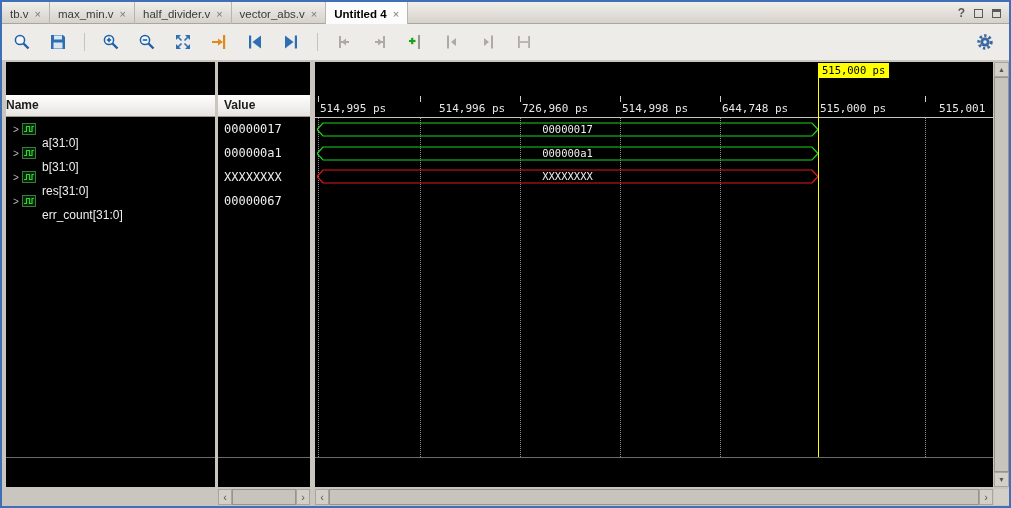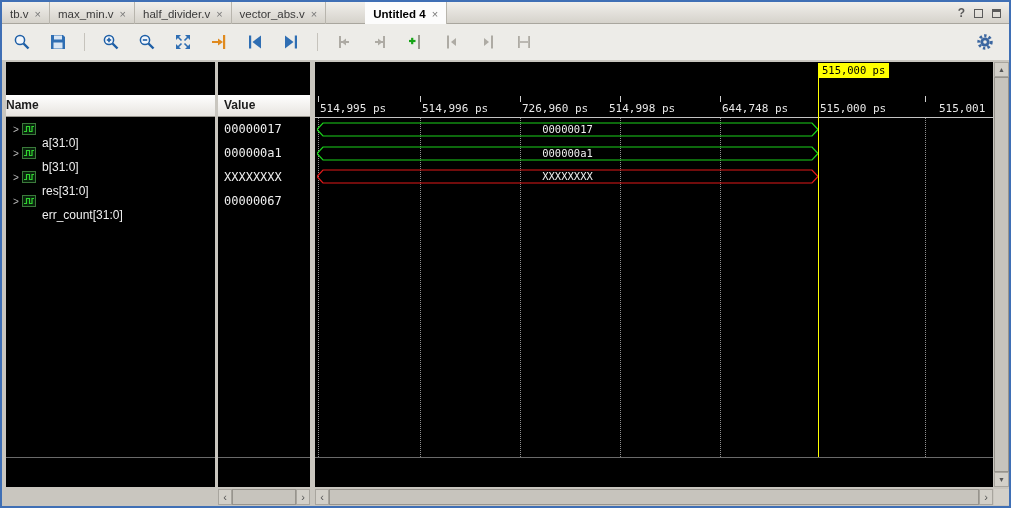--- a/index.html
+++ b/index.html
@@ -5,21 +5,21 @@
   * { margin:0; padding:0; box-sizing:border-box; }
   body { font-family:"Liberation Sans", sans-serif; background:#e8e8e8; }
   .window { position:relative; width:1011px; height:508px; border:2px solid #3f6fb5; background:#c9c6bf; overflow:hidden; }
 
   
   .tabbar { position:absolute; left:0; top:0; width:1007px; height:22px;
             background:linear-gradient(#f1efeb,#d5d2cb); border-bottom:1px solid #a9a69e;
             display:flex; align-items:stretch; }
   .tab { display:flex; align-items:center; gap:6px; padding:12px 8px; font-size:11.5px; color:#3a3a3a;
          border-right:1px solid #b8b5ad; cursor:default; white-space:nowrap; }
-  .tab.active { background:#fcfcfc; color:#000; font-weight:bold;margin-left:39px; }
+  .tab.active { background:#fcfcfc; color:#000; font-weight:bold; }
   .tab .x { font-size:11px; color:#777; font-weight:normal; }
   .tabbar-right { position:absolute; right:8px; top:0; height:22px; display:flex; align-items:center; gap:9px; }
   .help { font-size:12px; font-weight:bold; color:#5a5a5a; }
   .winbox { width:9px; height:9px; border:1.5px solid #5a5a5a; display:inline-block; }
   .winbox.fl { border-top-width:3px; }
 
   
   .toolbar { position:absolute; left:0; top:22px; width:1007px; height:36px; background:#edece8;
              display:flex; align-items:center; padding-left:10px; gap:16px; }
   .tbtn { width:20px; height:20px; display:flex; align-items:center; justify-content:center; }
@@ -266,23 +266,23 @@
 
     <div>
       <div class="tick-mark" style="left:3px"></div>
       <div class="tick-mark" style="left:105px"></div>
       <div class="tick-mark" style="left:205px"></div>
       <div class="tick-mark" style="left:305px"></div>
       <div class="tick-mark" style="left:405px"></div>
       <div class="tick-mark" style="left:503px"></div>
       <div class="tick-mark" style="left:610px"></div>
       <span class="tick-label" style="left:5px">514,995 ps</span>
-      <span class="tick-label" style="left:107px">514,996 ps</span>
+      <span class="tick-label" style="left:124px">514,996 ps</span>
       <span class="tick-label" style="left:207px">726,960 ps</span>
-      <span class="tick-label" style="left:294px">514,998 ps</span>
+      <span class="tick-label" style="left:307px">514,998 ps</span>
       <span class="tick-label" style="left:407px">644,748 ps</span>
       <span class="tick-label" style="left:505px">515,000 ps</span>
       <span class="tick-label" style="left:624px">515,001 ps</span>
       <div class="ruler-line"></div>
     </div>
 
     <div class="gridline" style="left:3px"></div>
     <div class="gridline" style="left:105px"></div>
     <div class="gridline" style="left:205px"></div>
     <div class="gridline" style="left:305px"></div>

